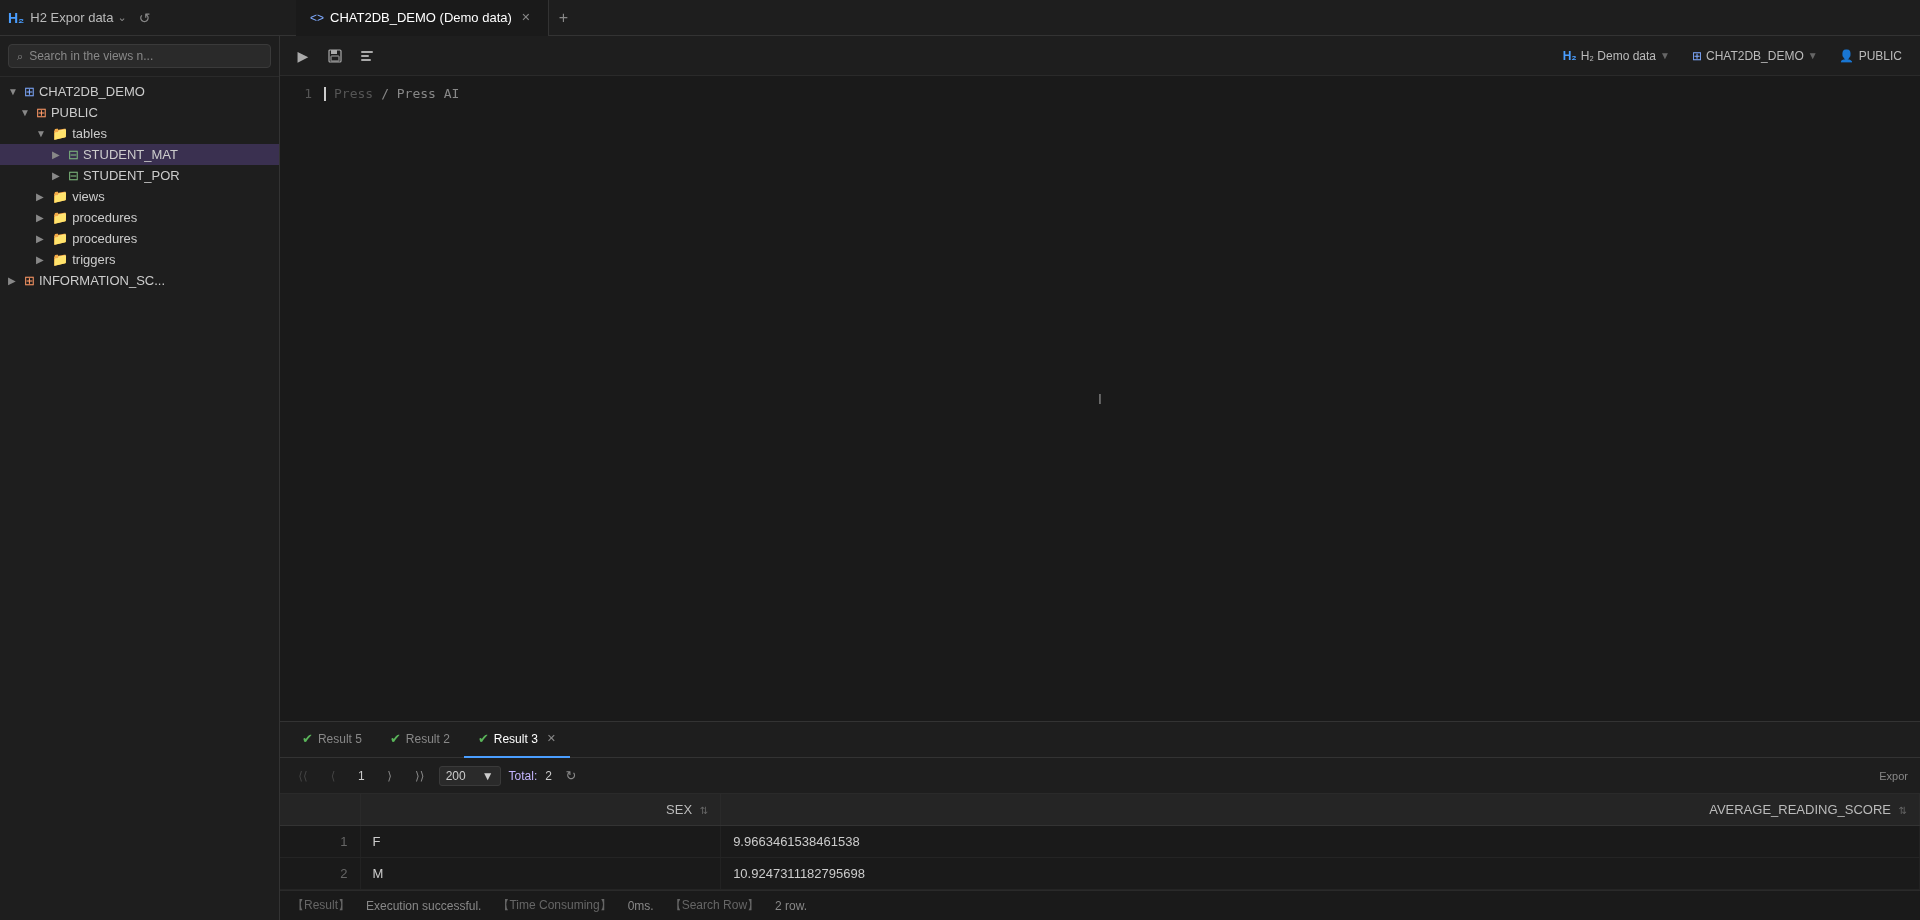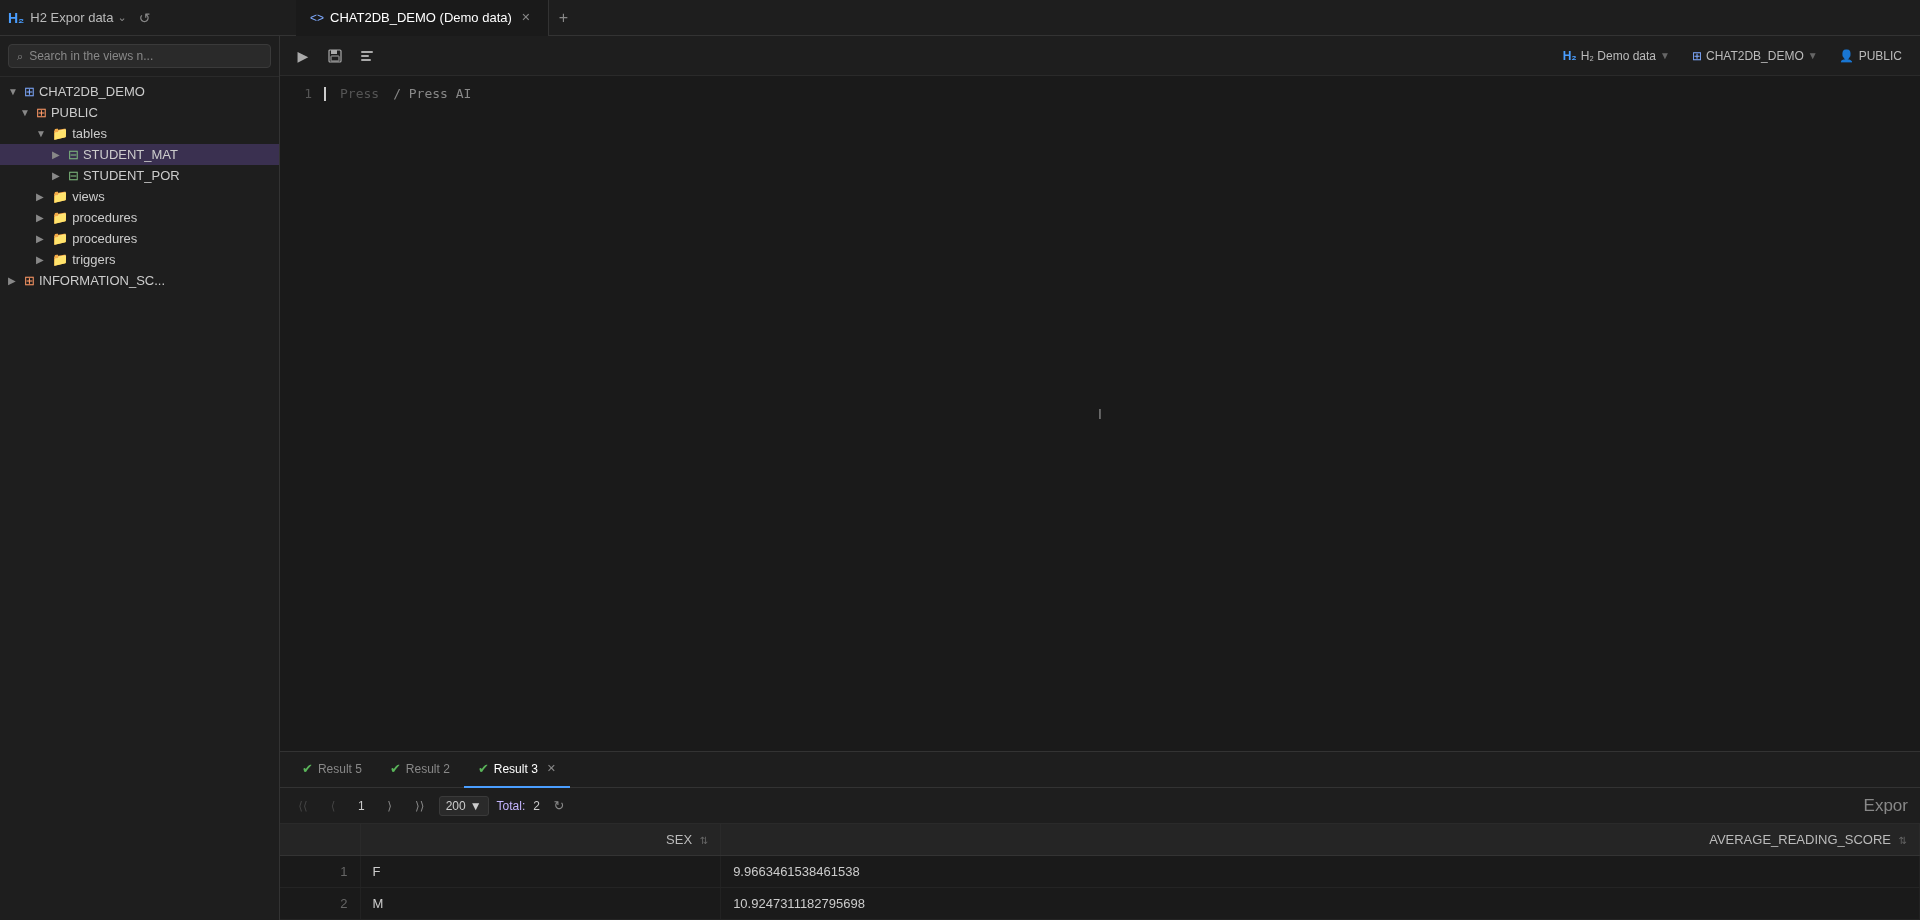--- a/index.html
+++ b/index.html
@@ -191,21 +191,21 @@
       color: #555;
       font-size: 13px;
       font-family: monospace;
       min-width: 20px;
       text-align: right;
       user-select: none;
     }
     .editor-content {
       display: flex;
       align-items: center;
-      gap: 14px;
+      gap: 8px;
       flex: 1;
     }
     .cursor {
       display: inline-block;
       width: 2px;
       height: 14px;
       background: #ccc;
       vertical-align: middle;
     }
     .editor-placeholder {
@@ -277,21 +277,21 @@
     }
     .page-btn.disabled { color: #444; cursor: default; }
     .page-num {
       color: #ccc;
       font-size: 12px;
       padding: 2px 6px;
     }
     .page-size-select {
       display: flex;
       align-items: center;
-      gap: 4px;
+      gap: 16px;
       background: #2a2a2a;
       border: 1px solid #3a3a3a;
       border-radius: 3px;
       padding: 2px 6px;
       color: #ccc;
       font-size: 12px;
       cursor: pointer;
     }
     .total-label {
       color: #c4b5fd;
@@ -303,21 +303,21 @@
       display: flex;
       align-items: center;
       justify-content: center;
       color: #888;
       cursor: pointer;
       font-size: 13px;
     }
     .export-btn {
       margin-left: auto;
       color: #888;
-      font-size: 17px;
+      font-size: 11px;
     }
 
     
     .data-table-wrap {
       overflow-x: auto;
       flex: 1;
     }
     table {
       width: 100%;
       border-collapse: collapse;
@@ -579,14 +579,22 @@
             <tr>
               <td class="row-num-col">2</td>
               <td>M</td>
               <td>10.9247311182795698</td>
             </tr>
           </tbody>
         </table>
       </div>
     </div>
 
+    <div class="status-bar">
+      <span style="color:#666;">【Result】</span>
+      <span>Execution successful.</span>
+      <span style="color:#666;">【Time Consuming】</span>
+      <span>0ms.</span>
+      <span style="color:#666;">【Search Row】</span>
+      <span>2 row.</span>
+    </div>
   </div>
 </div>
 
 </body></html>

